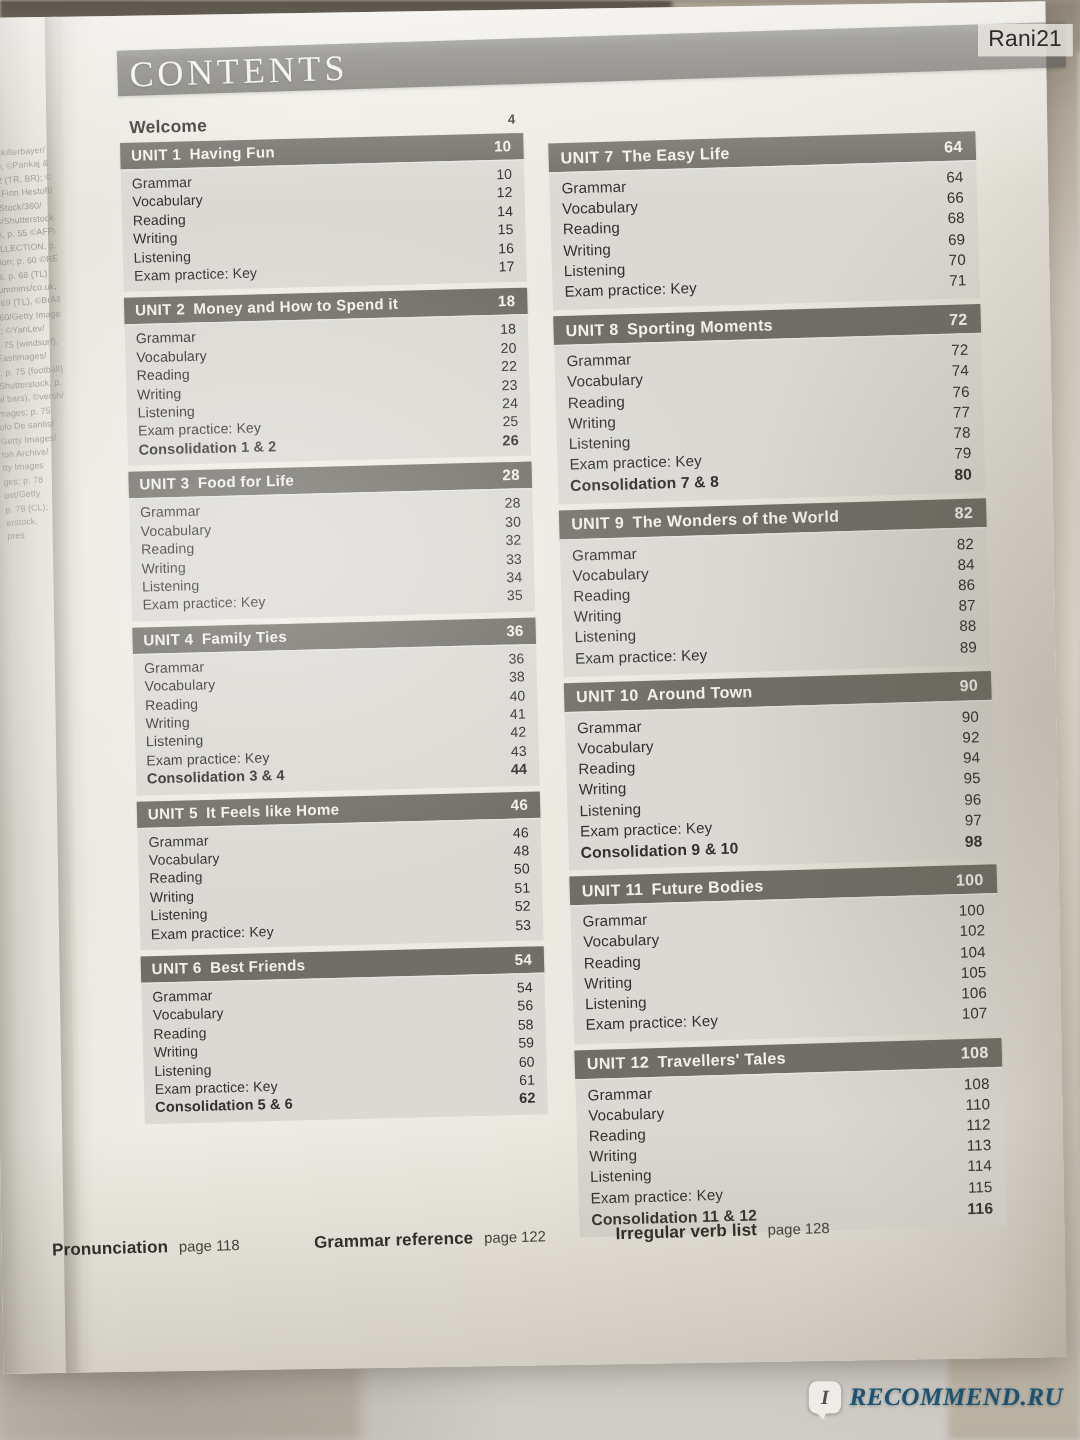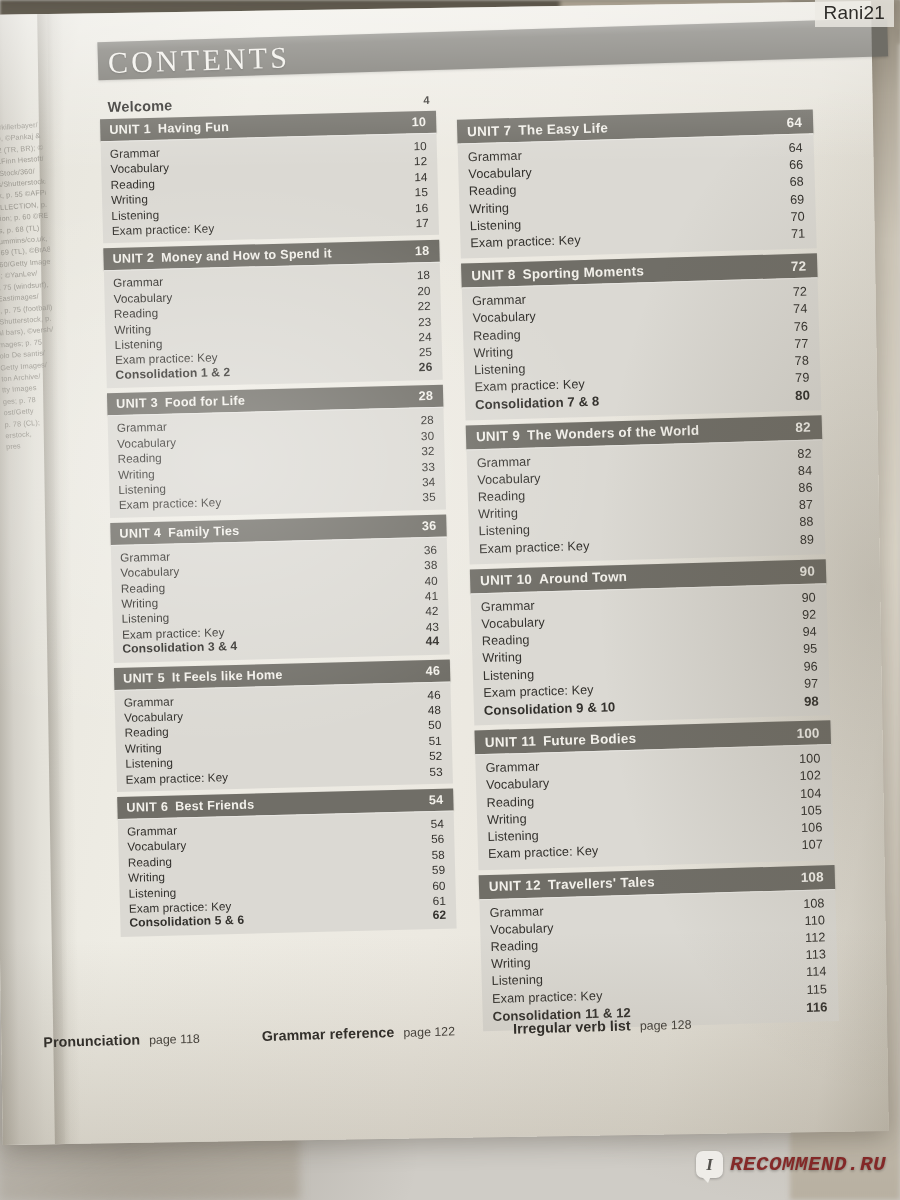--- a/index.html
+++ b/index.html
@@ -143,43 +143,43 @@
   }
   #footer .f-item{display:flex;align-items:baseline;}
   #footer .f-name{font-size:14.2px;font-weight:bold;color:#2a2825;letter-spacing:.1px;}
   #footer .f-page{font-size:12.4px;color:#403d38;margin-left:9px;}
   #fi-1{margin-left:0;}
   #fi-2{margin-left:62px;}
   #fi-3{margin-left:58px;}
 
   
   #wm-user{
-    position:absolute;right:6px;top:0;
+    position:absolute;right:6px;top:20px;
     background:rgba(236,234,228,.80);
     padding:2px 9px 3px 9px;
     font-size:19px;color:#2e2c29;letter-spacing:.2px;
     font-family:"Liberation Sans",sans-serif;
   }
   #wm-logo{
     position:absolute;right:14px;bottom:22px;
     display:flex;align-items:center;gap:7px;
     opacity:.92;
   }
   #wm-badge{
     width:27px;height:27px;border-radius:7px;background:#f2f0ec;
     position:relative;display:flex;align-items:center;justify-content:center;
     box-shadow:0 1px 3px rgba(0,0,0,.28);
   }
   #wm-badge::after{content:"";position:absolute;left:5px;bottom:-5px;
     width:0;height:0;border-left:7px solid transparent;border-right:3px solid transparent;
     border-top:7px solid #f2f0ec;}
   #wm-badge span{font-size:17px;font-weight:bold;font-style:italic;color:#4a4844;
     font-family:"Liberation Serif",serif;line-height:1;}
-  #wm-text{font-size:21px;font-weight:bold;font-style:italic;color:#7f1d1d;
-    letter-spacing:.4px;font-family:Liberation Mono, monospace;
+  #wm-text{font-size:21px;font-weight:bold;font-style:italic;color:#0c4a6e;
+    letter-spacing:.4px;font-family:Liberation Serif, serif;
     text-shadow:0 1px 3px rgba(0,0,0,.35);}
 </style>
 </head>
 <body>
 
 <div id="backdrop">
   <div id="backdrop-tex"></div>
 </div>
 <div id="top-scene"></div>
 <div id="top-scene-r"></div>

